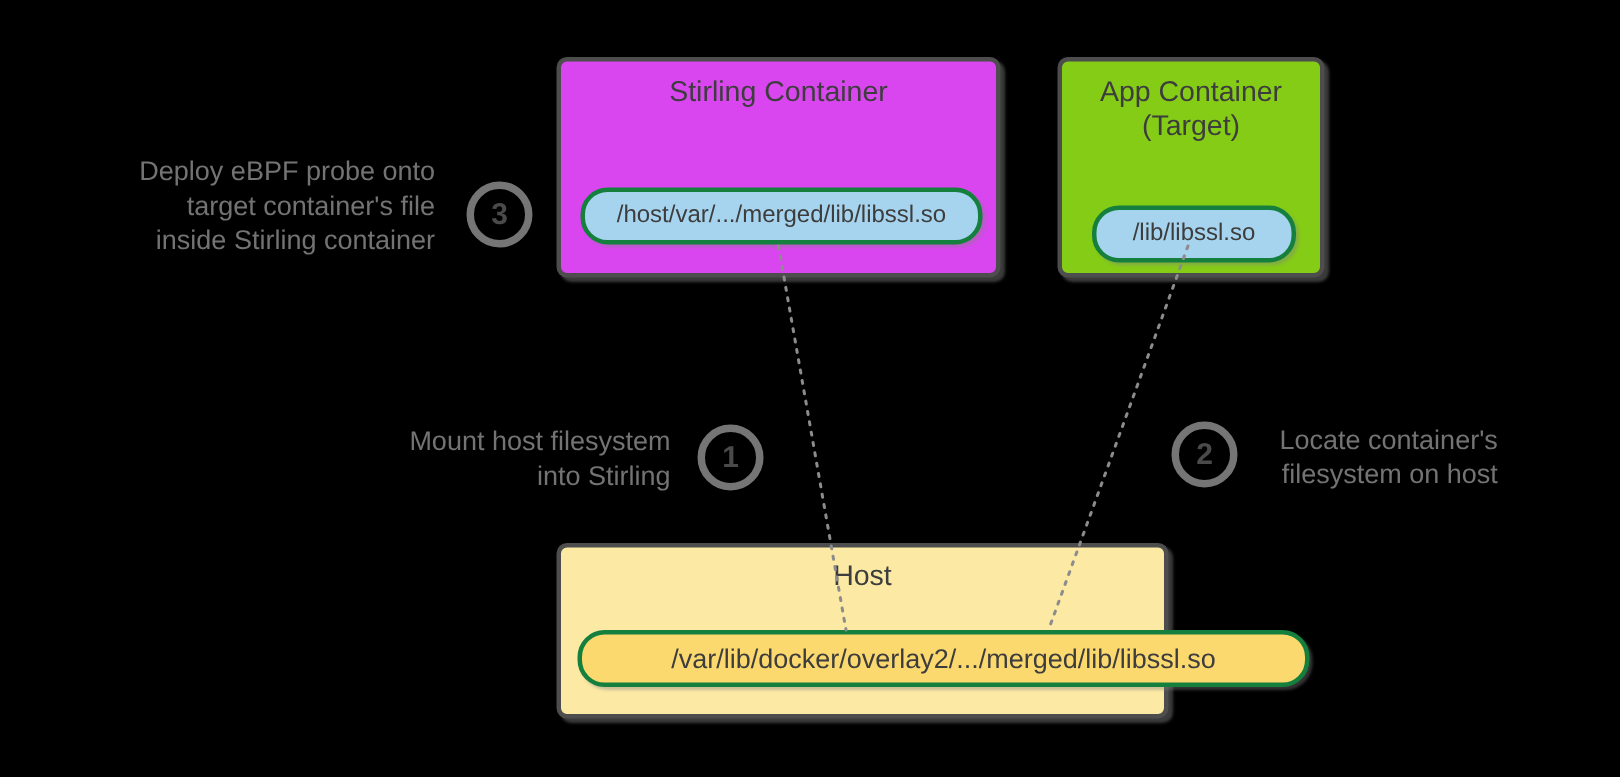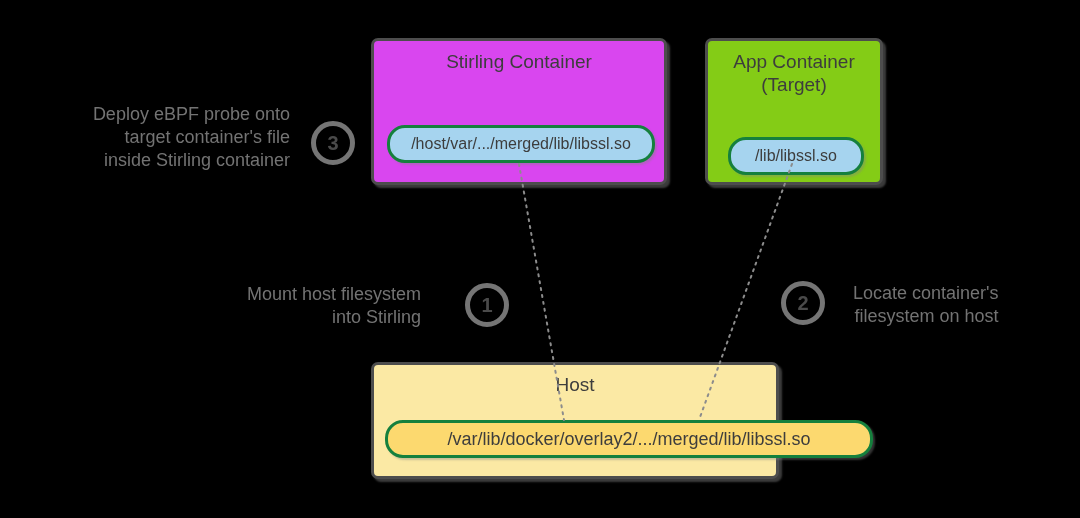--- a/index.html
+++ b/index.html
@@ -58,21 +58,21 @@
 
   .step-label {
     position: absolute;
     color: #737373;
     font-size: 18px;
     line-height: 23px;
     z-index: 2;
     white-space: nowrap;
   }
   #label-step3 { right: 790px; top: 103px; text-align: right; }
-  #label-step1 { right: 659px; top: 283px; text-align: right; }
+  #label-step1 { right: 633px; top: 283px; text-align: right; }
   #label-step2 { left: 853px; top: 282px; text-align: right; }
 
   .step-circle {
     position: absolute;
     box-sizing: border-box;
     width: 44px;
     height: 44px;
     border: 5px solid #757575;
     border-radius: 50%;
     display: flex;

